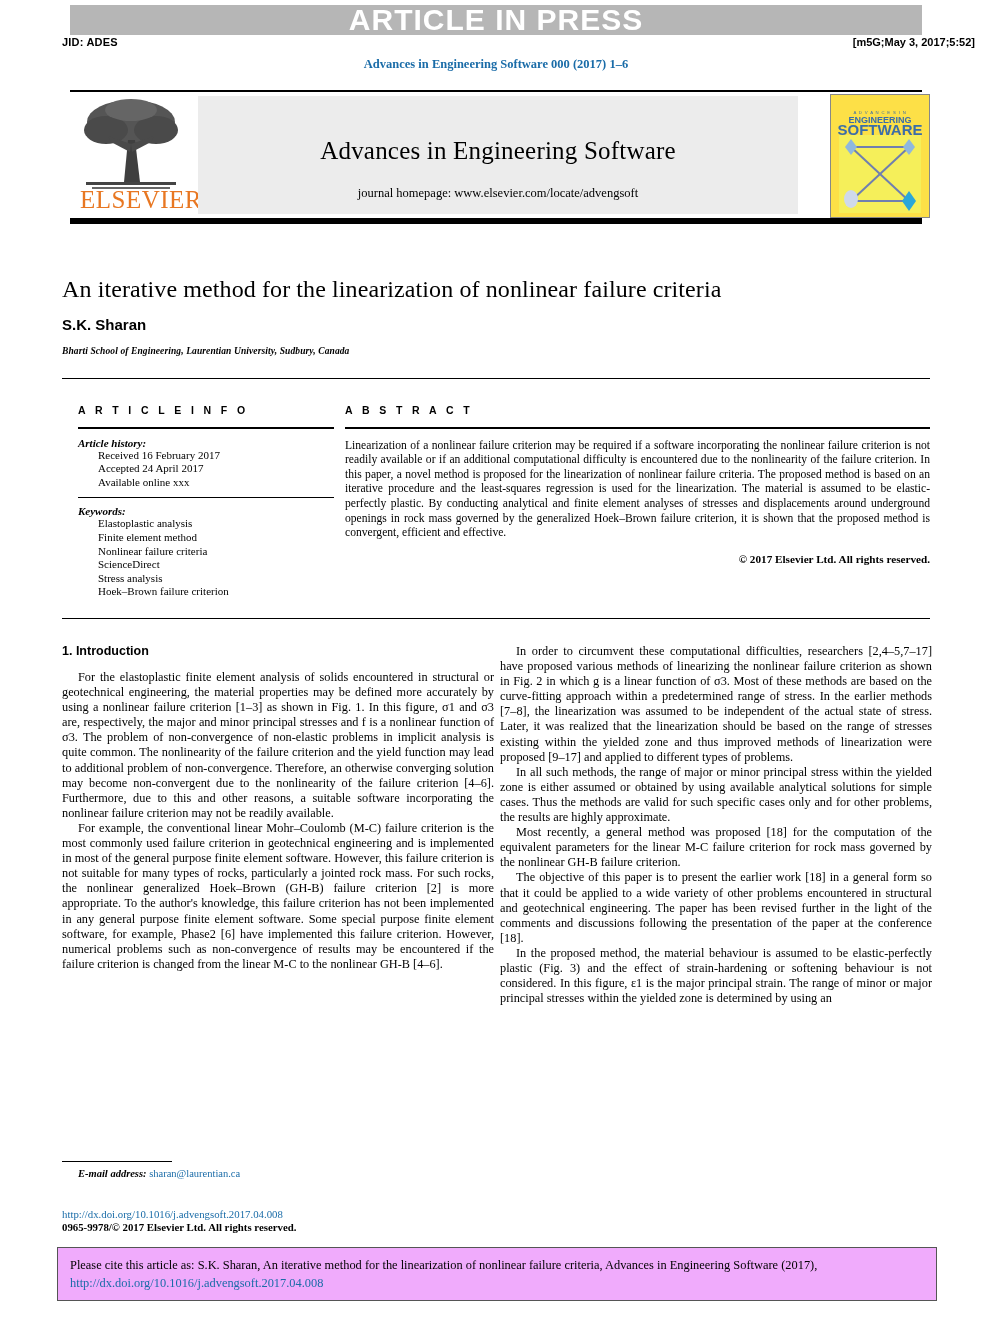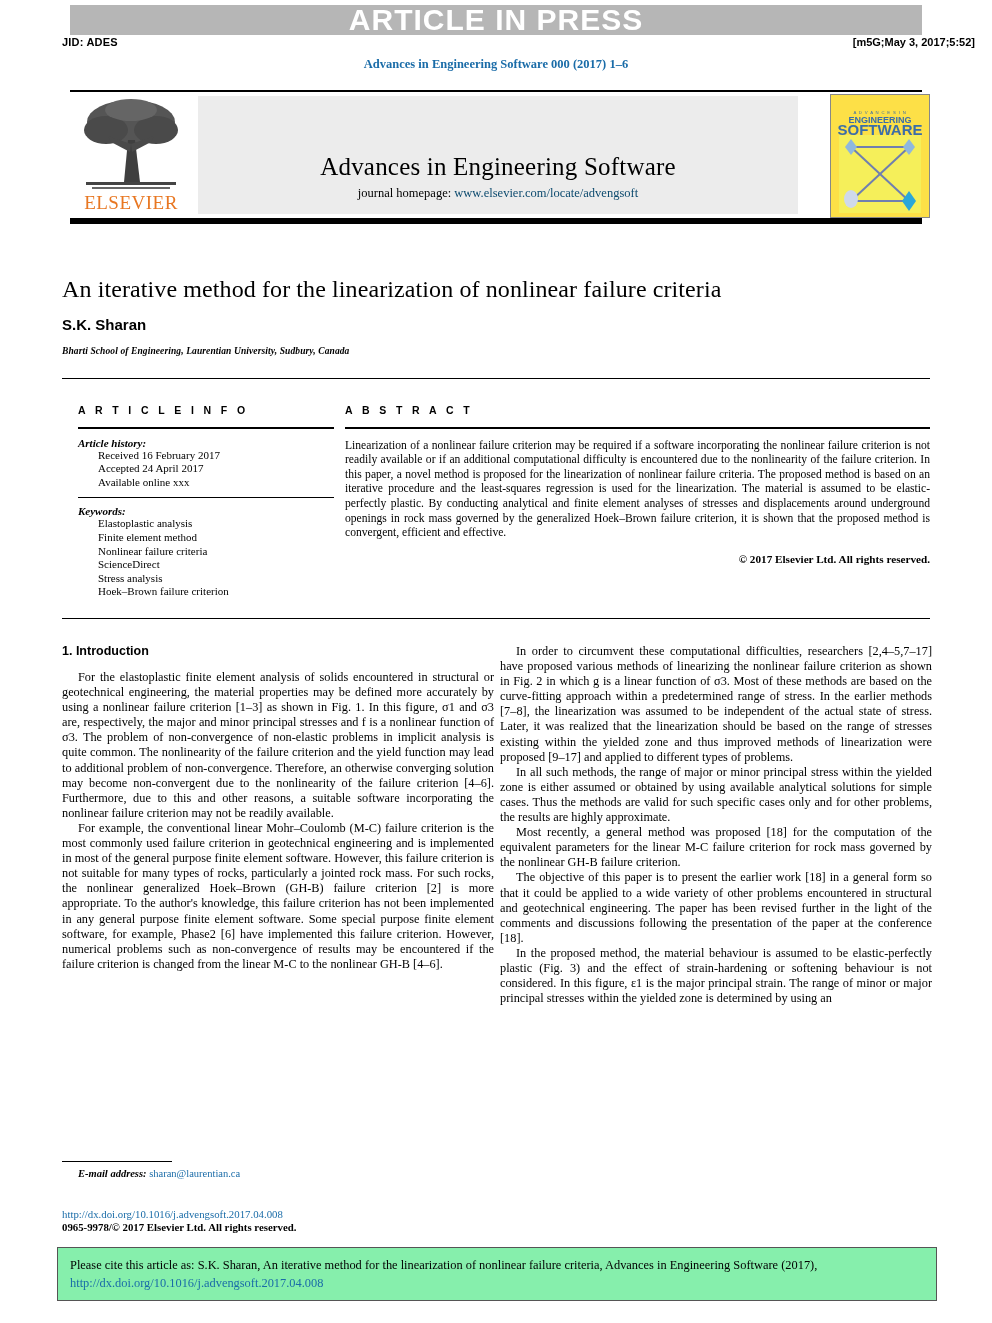--- a/index.html
+++ b/index.html
@@ -46,42 +46,42 @@
     position:absolute;left:70px;top:90px;width:852px;height:130px;
   }
   .mast-rule-top{
     position:absolute;left:0;top:0;width:852px;height:2px;background:#000;
   }
   .elsevier-box{
     position:absolute;left:2px;top:6px;width:118px;height:120px;
   }
   .tree-svg{position:absolute;left:6px;top:0px;}
   .elsevier-word{
-    position:absolute;left:0;bottom:2px;width:118px;text-align:center;
+    position:absolute;left:8px;bottom:2px;width:118px;text-align:center;
     font-family:"Liberation Serif", serif;
-    font-size:19px;letter-spacing:.5px;color:#e87722;font-weight:400;
+    font-size:25px;letter-spacing:.5px;color:#e87722;font-weight:400;
   }
   .mast-center{
     position:absolute;left:128px;top:6px;width:600px;height:118px;
     background:#ececec;
   }
   .contents-line{
     position:absolute;left:0;top:12px;width:600px;text-align:center;
     font-size:12.5px;
   }
   .contents-line a{color:#1a6ca8;text-decoration:none;}
   .journal-title{
-    position:absolute;left:0;top:57px;width:600px;text-align:center;
+    position:absolute;left:0;top:41px;width:600px;text-align:center;
     font-size:25px;font-weight:400;letter-spacing:.2px;
   }
   .homepage-line{
     position:absolute;left:0;top:90px;width:600px;text-align:center;
     font-size:12.5px;
   }
-  .homepage-line a{color:#0c4a6e;text-decoration:none;}
+  .homepage-line a{color:#000000;text-decoration:none;}
   .cover-box{
     position:absolute;left:760px;top:4px;width:98px;height:122px;
     border:1px solid #888;background:#fde047;overflow:hidden;
   }
   .cover-head{
     position:absolute;left:0;top:2px;width:98px;text-align:center;
     font-family:"Liberation Sans", sans-serif;
     color:#3b6ea8;
   }
   .cover-l1{font-size:4.3px;letter-spacing:.8px;display:block;margin-top:13px;}
@@ -157,21 +157,21 @@
   .doi{
     position:absolute;left:62px;top:1208px;font-size:10.8px;color:#1a6ca8;
   }
   .issn{
     position:absolute;left:62px;top:1221px;font-size:10.8px;font-weight:bold;
   }
 
   
   .citebox{
     position:absolute;left:57px;top:1247px;width:878px;height:52px;
-    background:#86efac;border:1px solid #555;
+    background:#f0abfc;border:1px solid #555;
   }
   .citetext{
     position:absolute;left:12px;top:8px;width:856px;
     font-size:12.4px;line-height:18px;
   }
   .citetext a{color:#1a6ca8;text-decoration:none;}
 </style>
 </head>
 <body>
 

